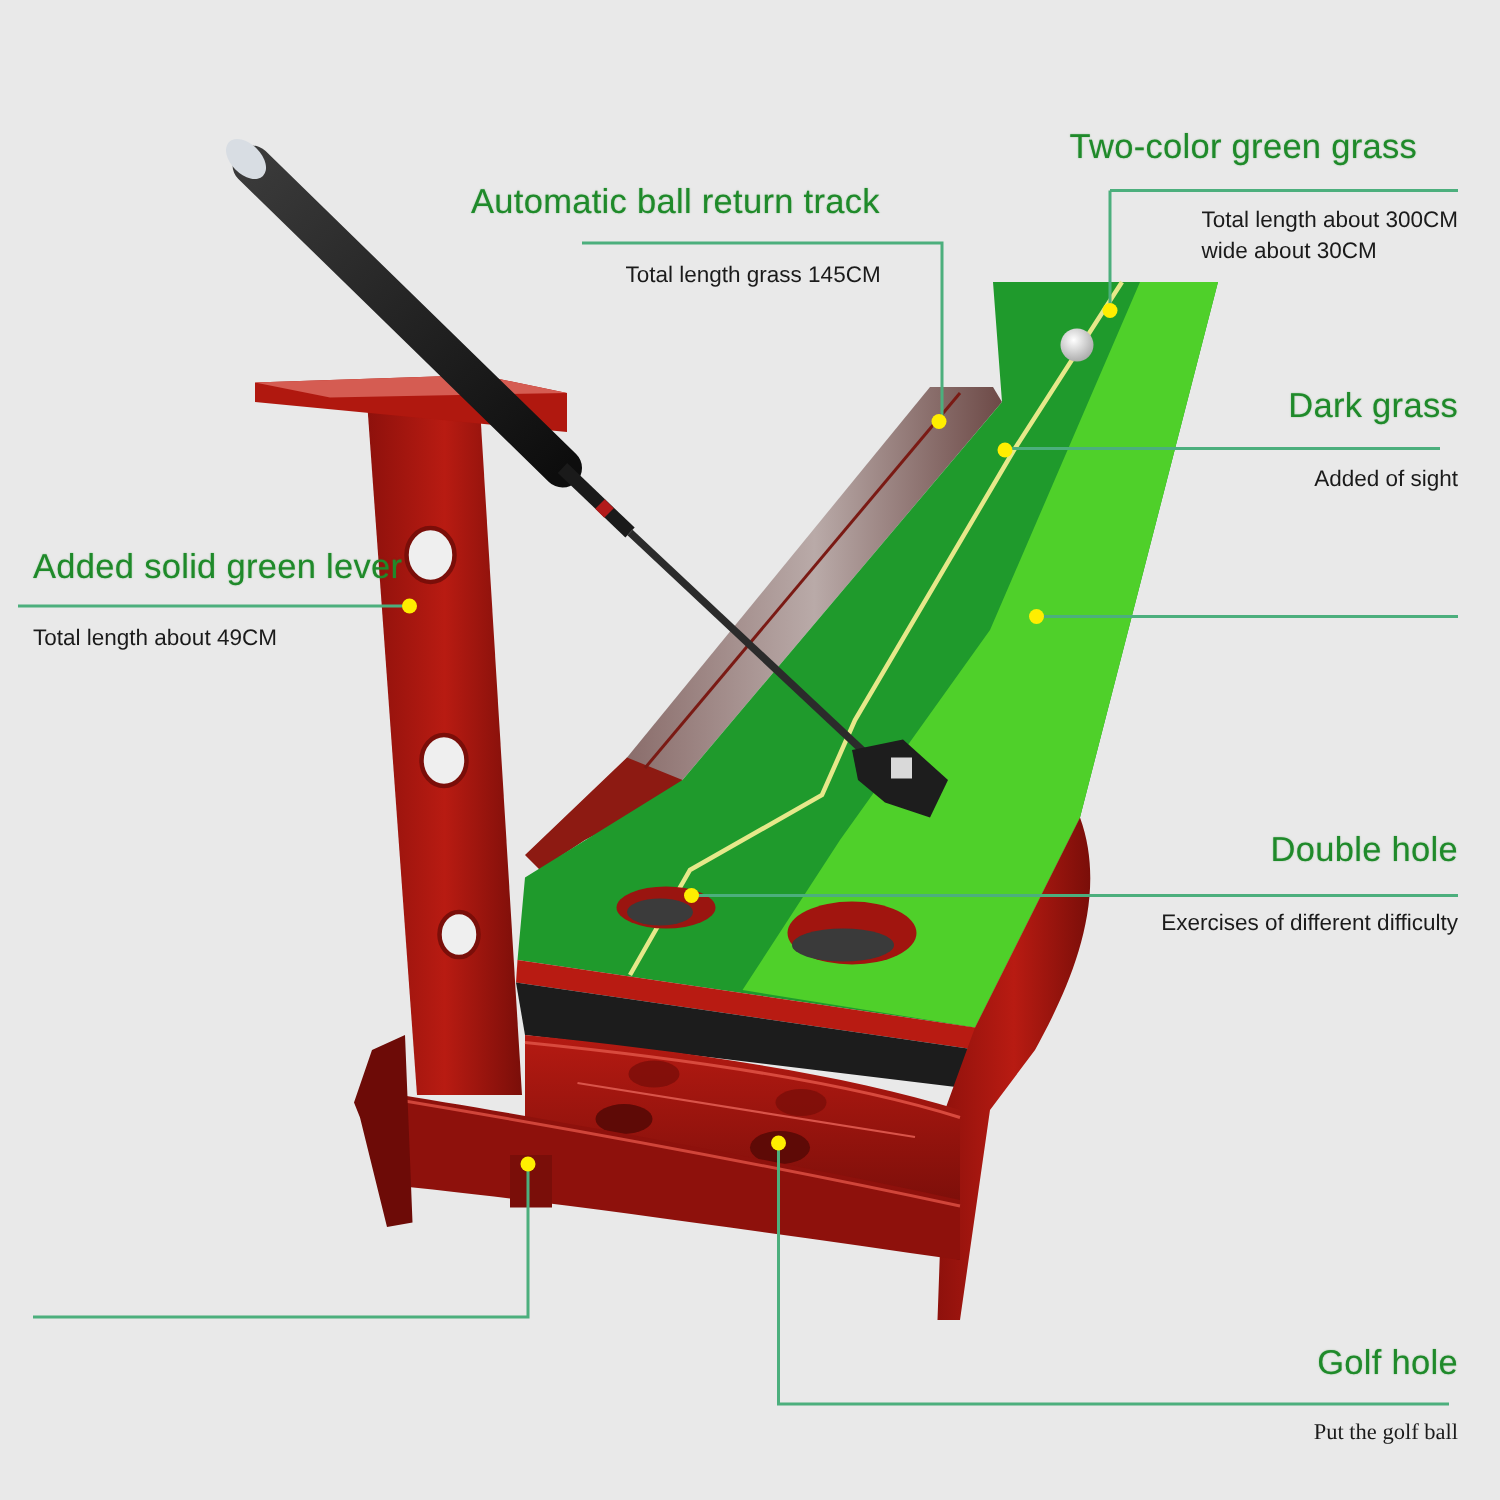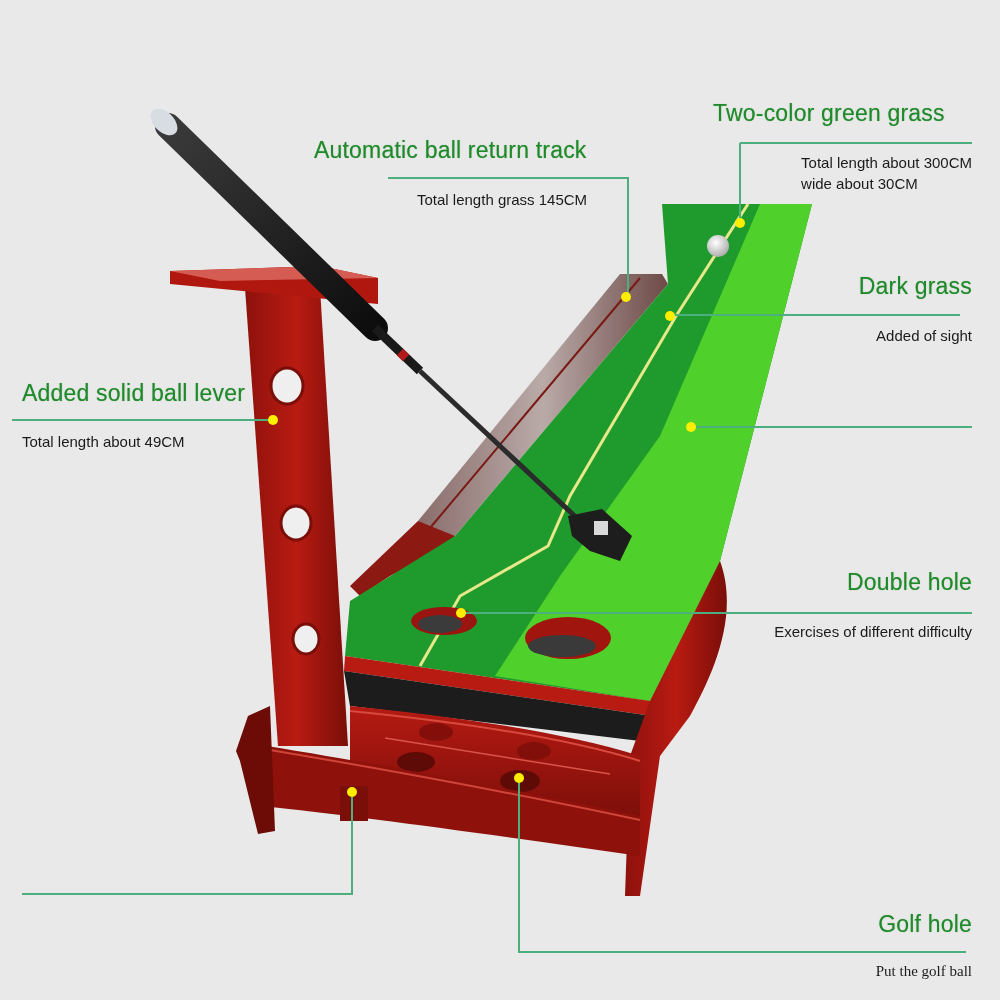--- a/index.html
+++ b/index.html
@@ -2,21 +2,21 @@
 <html><head>
 <meta charset="utf-8">
 <style>
   html, body { margin: 0; padding: 0; }
   body {
     width: 1000px; height: 1000px; overflow: hidden;
     background: #e9e9e9;
     font-family: "Liberation Sans", "DejaVu Sans", sans-serif;
     position: relative;
   }
-  .stage { position: absolute; inset: 0; margin-top: 16px; }
+  .stage { position: absolute; inset: 0; }
   svg.art { position: absolute; left: 0; top: 0; width: 1000px; height: 1000px; }
   .title {
     position: absolute; color: #1f8a2a; font-size: 23px; font-weight: 400;
     white-space: nowrap; letter-spacing: 0.2px;
     text-shadow: 0 0 1px rgba(31,138,42,0.5);
   }
   .sub {
     position: absolute; color: #1b1b1b; font-size: 15px;
     white-space: nowrap; line-height: 21px;
   }
@@ -152,21 +152,21 @@
     <div>wide about 30CM</div>
   </div>
 
   <div class="title" style="left:314px; top:121px;">Automatic ball return track</div>
   <div class="sub" style="left:417px; top:173px;">Total length grass 145CM</div>
 
   <div class="title right" style="right:28px; top:257px;">Dark grass</div>
   <div class="sub right" style="right:28px; top:309px;">Added of sight</div>
 
 
-  <div class="title" style="left:22px; top:364px;">Added solid ball lever</div>
+  <div class="title" style="left:22px; top:364px;">Added solid green lever</div>
   <div class="sub" style="left:22px; top:415px;">Total length about 49CM</div>
 
   <div class="title right" style="right:28px; top:553px;">Double hole</div>
   <div class="sub right" style="right:28px; top:605px;">Exercises of different difficulty</div>
 
 
   <div class="title right" style="right:28px; top:895px;">Golf hole</div>
   <div class="sub right" style="right:28px; top:945px;font-family:Liberation Serif, serif;">Put the golf ball</div>
 
 </div>

